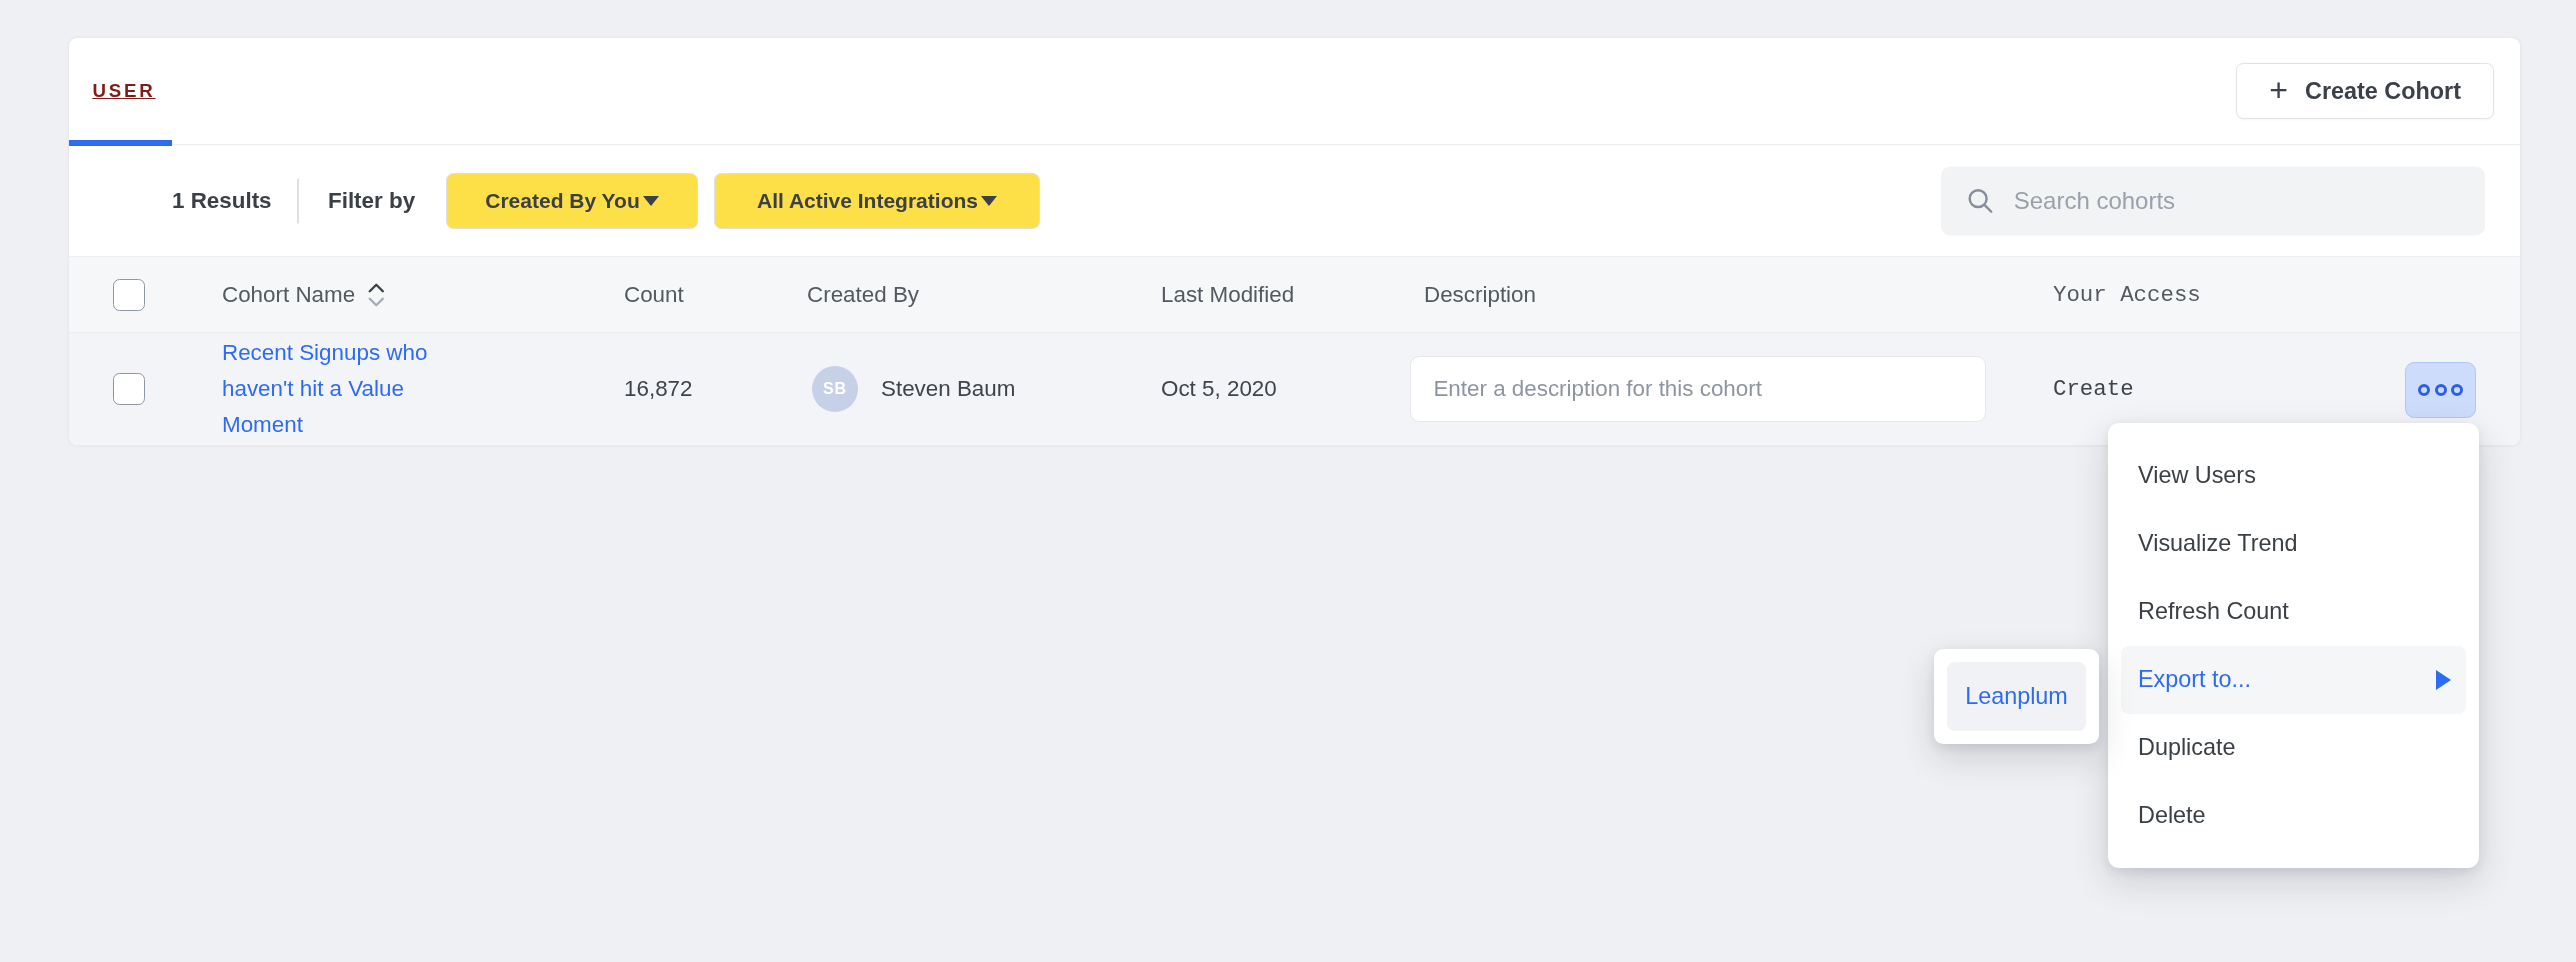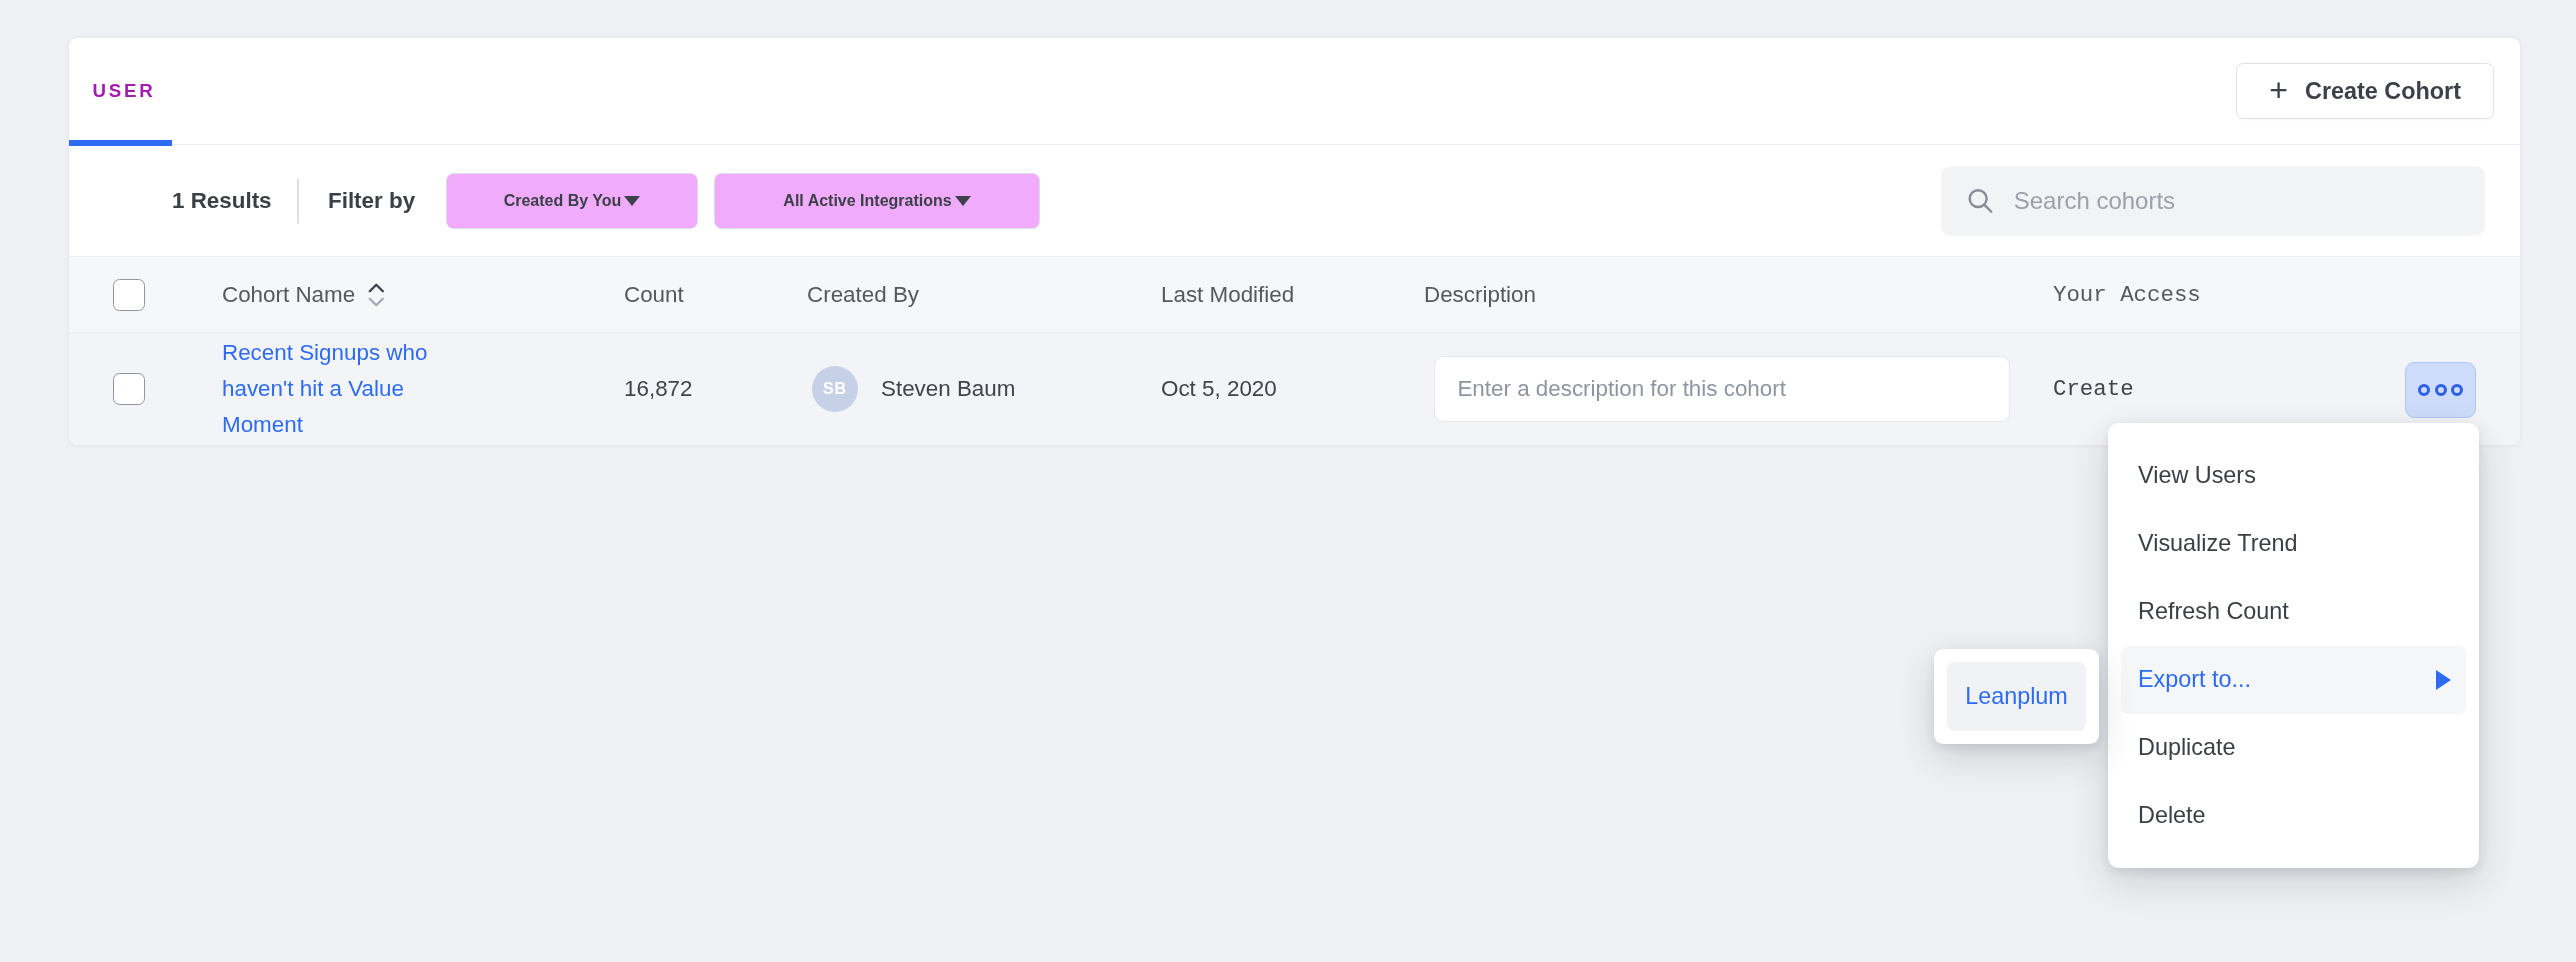--- a/index.html
+++ b/index.html
@@ -17,21 +17,21 @@
     position:absolute; left:68px; top:37px; width:2453px; height:409px;
     background:#ffffff; border:1.9px solid #e7e9ec; border-radius:9.3px;
     box-shadow:0 0.9px 2.8px rgba(30,35,50,0.04);
     display:flex; flex-direction:column; overflow:hidden;
   }
 
   
   .tabbar { position:relative; height:107px; border-bottom:1.9px solid #ecedf0; flex:none; }
   .tab-user {
     position:absolute; left:23.4px; top:50%; transform:translateY(-50%);
-    color:#a21caf; font-size:18.7px; font-weight:700; letter-spacing:2.8px; cursor:pointer;
+    color:#7f1d1d; font-size:18.7px; font-weight:700; letter-spacing:2.8px; cursor:pointer;text-decoration:underline;
   }
   .tab-underline {
     position:absolute; left:0; bottom:-1.9px; width:103px; height:5.6px; background:#2c6bf2;
   }
   .create-btn {
     position:absolute; right:26px; top:50%; transform:translateY(-50%);
     height:56px; padding:0 32px; display:flex; align-items:center; gap:17px;
     background:#fff; border:1.9px solid #dfe2e6; border-radius:7.5px;
     font-size:23.4px; font-weight:600; color:#3c4149; cursor:pointer;
     box-shadow:0 0.9px 1.9px rgba(30,35,50,0.05);
@@ -39,22 +39,22 @@
   .plus-glyph { font-size:32px; font-weight:400; color:#3c4149; line-height:1; margin-top:-2.8px; }
 
   
   .filterbar { position:relative; height:112px; border-bottom:1.9px solid #ecedf0; flex:none; }
   .fb-item { position:absolute; top:50%; transform:translateY(-50%); }
   .results { left:103px; font-size:22.4px; font-weight:700; color:#3b4046; }
   .fb-divider { left:228px; width:1.9px; height:45px; background:#dcdfe3; }
   .filter-by { left:259px; font-size:22.4px; font-weight:700; color:#3b4046; }
   .dropdown {
     height:56px; display:flex; align-items:center; justify-content:center; gap:3px;
-    background:#f0abfc; border:1.9px solid #dcdfe4; border-radius:7.5px;
-    font-size:16px; font-weight:700; color:#3b4046; cursor:pointer;
+    background:#fde047; border:1.9px solid #dcdfe4; border-radius:7.5px;
+    font-size:21px; font-weight:700; color:#3b4046; cursor:pointer;
   }
   .dd-created { left:377px; width:252px; }
   .dd-integrations { left:645px; width:326px; }
   .caret-down {
     width:0; height:0; border-left:8.4px solid transparent; border-right:8.4px solid transparent;
     border-top:10.3px solid #3c4149;
   }
   .searchbox {
     left:1872px; width:544px; height:69px;
     background:#f2f3f5; border-radius:9.3px;
@@ -93,21 +93,20 @@
     width:46px; height:46px; border-radius:50%; background:#c6d0e6;
     display:flex; align-items:center; justify-content:center;
     color:#fff; font-size:16px; font-weight:700; letter-spacing:0.9px;
   }
   .created-name { left:812px; }
   .desc-input {
     position:absolute; left:1341px; top:50%; transform:translateY(-50%);
     width:576px; height:66px; background:#fff; border:1.9px solid #e5e7eb; border-radius:9.3px;
     padding:0 22.4px; font-size:22.4px; color:#3f444b; outline:none;
     font-family:"Liberation Sans", sans-serif;
-    margin-left:24px;
   }
   .desc-input::placeholder { color:#8e95a1; }
   .ellipsis-btn {
     position:absolute; left:2336px; top:29px; width:71px; height:56px;
     background:#cedcfb; border:1.9px solid #aec6f8; border-radius:9.3px;
     display:flex; align-items:center; justify-content:center; gap:4.7px; cursor:pointer;
   }
   .dot { width:12px; height:12px; border:3.7px solid #2b5fe9; border-radius:50%; background:transparent; }
 
   

